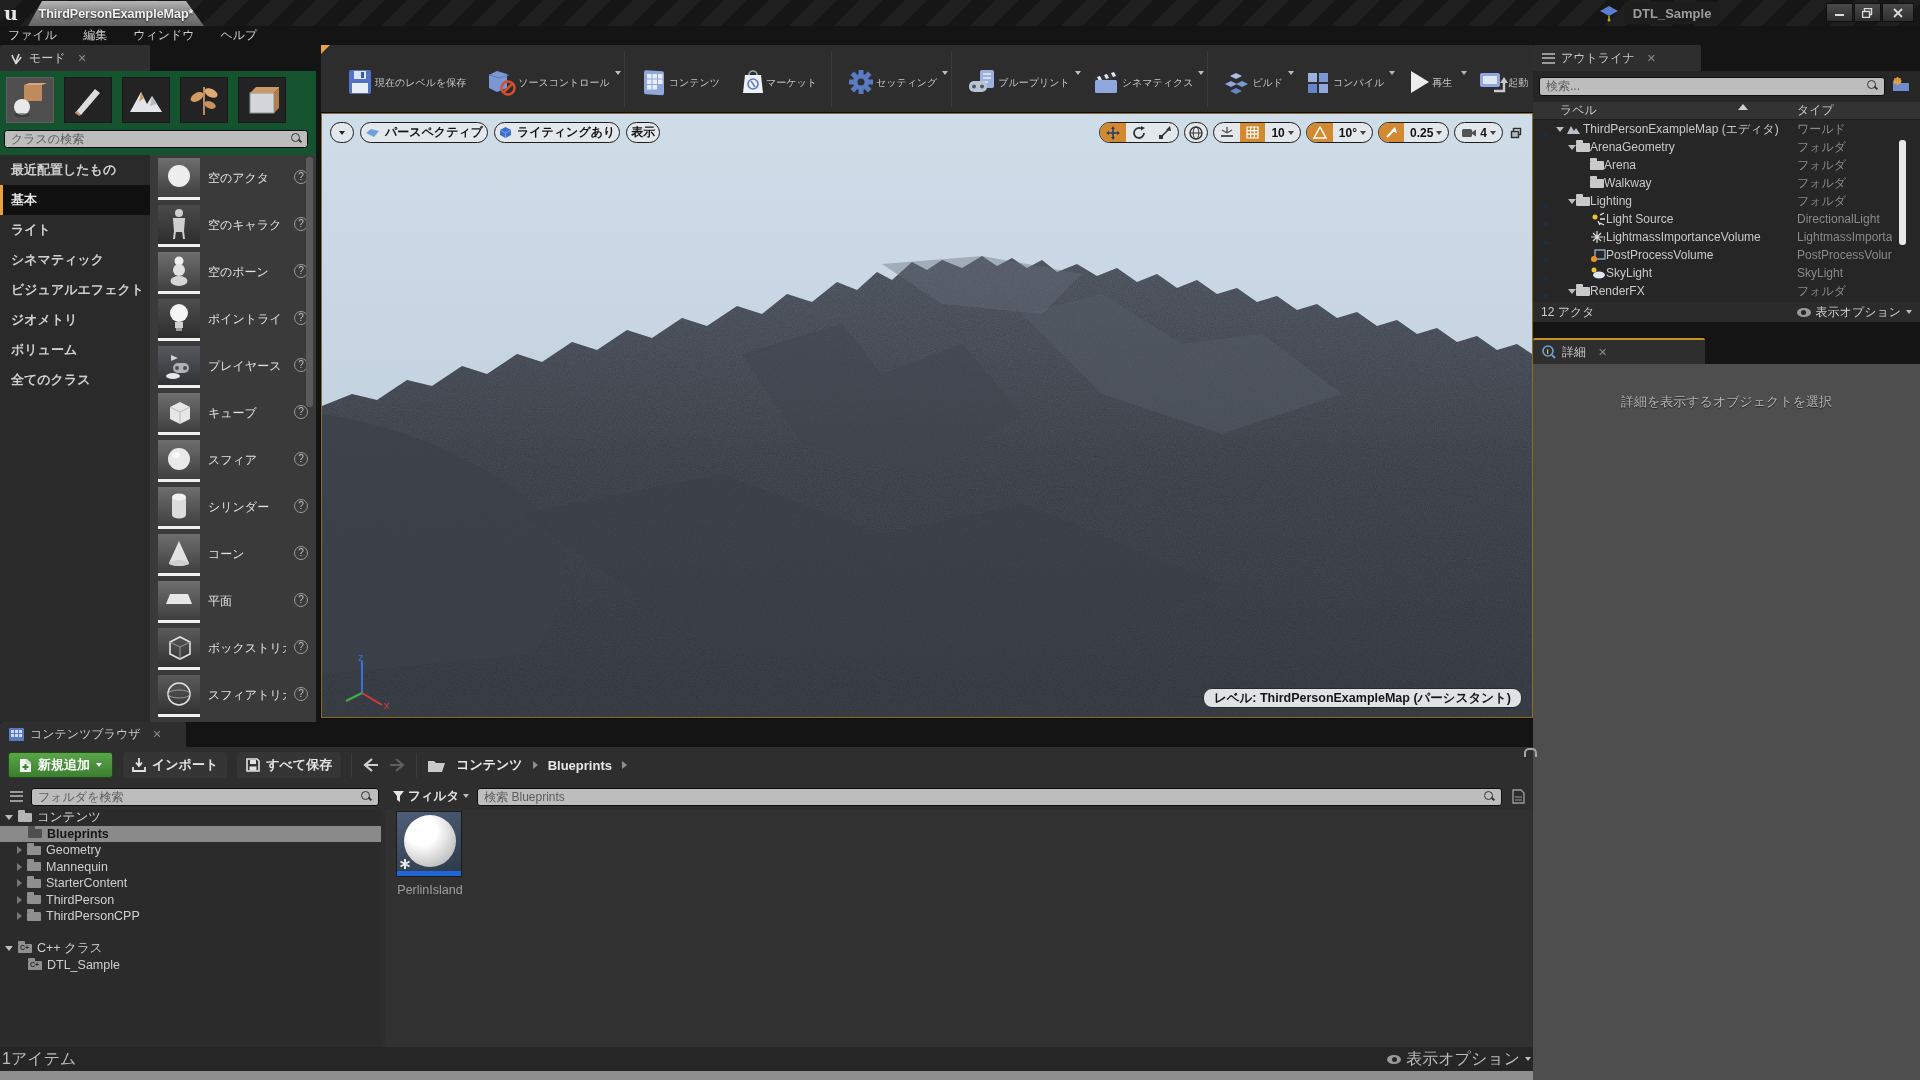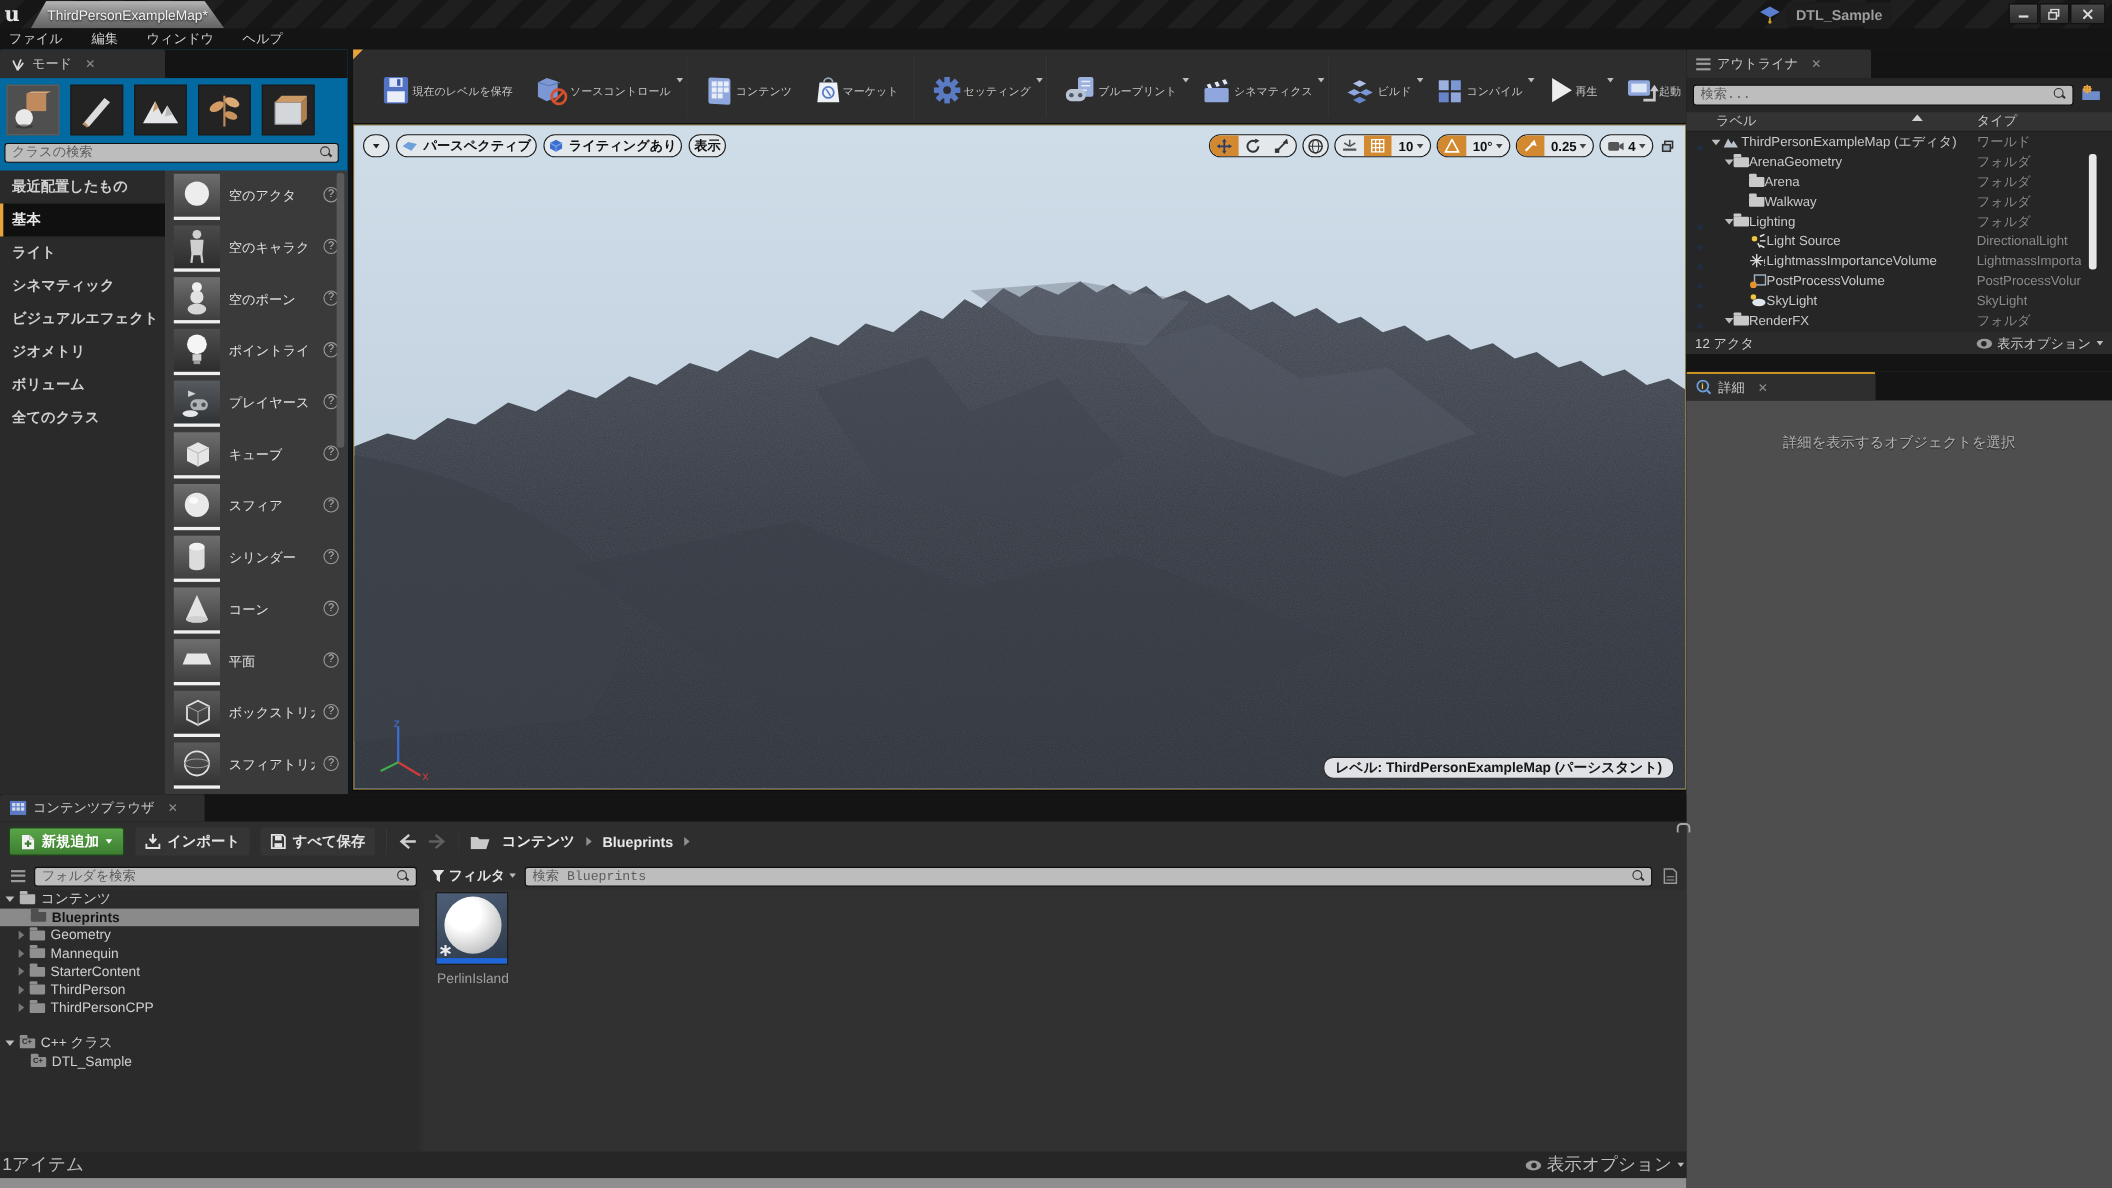--- a/index.html
+++ b/index.html
@@ -1,45 +1,45 @@
 <!DOCTYPE html>
 <html><head>
 <meta charset="utf-8">
 <style>
 *{margin:0;padding:0;box-sizing:border-box}
 html,body{width:1920px;height:1080px;overflow:hidden;background:#141414;font-family:"Liberation Sans",sans-serif;-webkit-font-smoothing:antialiased}
 .abs{position:absolute}
 
 #titlebar{left:0;top:0;width:1920px;height:26px;background:repeating-linear-gradient(135deg,#1f1f1f 0 16px,#161616 16px 32px)}
 #ue-logo{left:4px;top:2px;width:22px;height:22px;color:#e6e6e6;font-size:19px;font-weight:bold;font-family:"DejaVu Serif",serif}
-#title-tab{left:28px;top:1px;width:176px;height:25px;background:linear-gradient(#b5b5b5,#7e7e7e 55%,#636363);clip-path:polygon(14px 0,calc(100% - 18px) 0,100% 100%,0 100%);color:#f2f2f2;font-size:12.5px;font-weight:normal;text-shadow:0 1px 2px #111;display:flex;align-items:center;justify-content:center}
+#title-tab{left:28px;top:1px;width:176px;height:25px;background:linear-gradient(#b5b5b5,#7e7e7e 55%,#636363);clip-path:polygon(14px 0,calc(100% - 18px) 0,100% 100%,0 100%);color:#f2f2f2;font-size:12.5px;font-weight:bold;text-shadow:0 1px 2px #111;display:flex;align-items:center;justify-content:center}
 #tutorial-cap{left:1598px;top:3px;width:22px;height:20px}
 #project-box{left:1624px;top:2px;width:96px;height:22px;background:#1d1d1d;border-radius:3px;color:#9d9d9d;font-size:13px;font-weight:bold;display:flex;align-items:center;justify-content:center}
 .winbtn{top:3px;width:27px;height:19px;background:linear-gradient(#4a4a4a,#2e2e2e);border:1px solid #111;display:flex;align-items:center;justify-content:center}
 .winbtn svg{display:block}
 
 #menubar{left:0;top:26px;width:1920px;height:19px;background:#141414;display:flex;align-items:center;gap:26px;padding-left:8px}
 #menubar .mi{color:#cfcfcf;font-size:12px}
 
 .tabstrip{background:#141414}
 .ptab{height:100%;background:#2e2e2e;display:flex;align-items:center;gap:6px;padding:0 9px;color:#c9c9c9;font-size:12px;border-radius:2px 2px 0 0;position:relative}
 .ptab .xx{color:#8b8b8b;font-size:11px;margin-left:6px}
 
-.sfield{background:#bdbdbd;border:1px solid #0e0e0e;border-radius:3px;height:18px;font-size:12px;color:#2e2e2e;padding:0 22px 0 6px;width:100%;font-family:Liberation Mono, monospace}
+.sfield{background:#bdbdbd;border:1px solid #0e0e0e;border-radius:3px;height:18px;font-size:12px;color:#2e2e2e;padding:0 22px 0 6px;width:100%;font-family:Liberation Sans, sans-serif}
 .sfield::placeholder{color:#5d5d5d;opacity:1}
 .mag{width:11px;height:11px;position:absolute}
 .mag::before{content:"";position:absolute;left:0;top:0;width:7px;height:7px;border:1.6px solid #333;border-radius:50%}
 .mag::after{content:"";position:absolute;left:7px;top:7px;width:4px;height:1.8px;background:#333;transform:rotate(45deg)}
 
 .chev{width:0;height:0;border-left:3.5px solid transparent;border-right:3.5px solid transparent;border-top:4.5px solid #bdbdbd}
 .arr-d{width:0;height:0;border-left:4px solid transparent;border-right:4px solid transparent;border-top:5px solid #bdbdbd}
 .arr-r{width:0;height:0;border-top:4px solid transparent;border-bottom:4px solid transparent;border-left:5px solid #8f8f8f}
 .arr-r.hollow{border-left-color:#777}
 
-#modes{left:0;top:45px;width:316px;height:677px;background:#0369a1}
+#modes{left:0;top:45px;width:316px;height:677px;background:#14532d}
 #modes-tabbar{left:0;top:0;width:316px;height:26px;background:#141414}
 #modes-tab{width:150px}
 .modebtn{top:32px;width:48px;height:46px;background:#232323;border:1px solid #1a1a1a;display:flex;align-items:center;justify-content:center}
 .modebtn.sel{background:#4f4f4f;border-color:#5f5f5f}
 #cats{left:0;top:110px;width:150px;height:567px;background:#2a2a2a}
 .cat{height:30px;display:flex;align-items:center;padding-left:11px;color:#cfcfcf;font-size:13px;font-weight:bold;position:relative}
 .cat.sel{background:#101010;color:#e8e8e8}
 .cat.sel::before{content:"";position:absolute;left:0;top:0;bottom:0;width:3px;background:#e8a33d}
 #placelist{left:150px;top:110px;width:166px;height:567px;background:#3a3a3a;overflow:hidden}
 .prow{height:47px;display:flex;align-items:center;gap:8px;padding-left:8px;position:relative}

